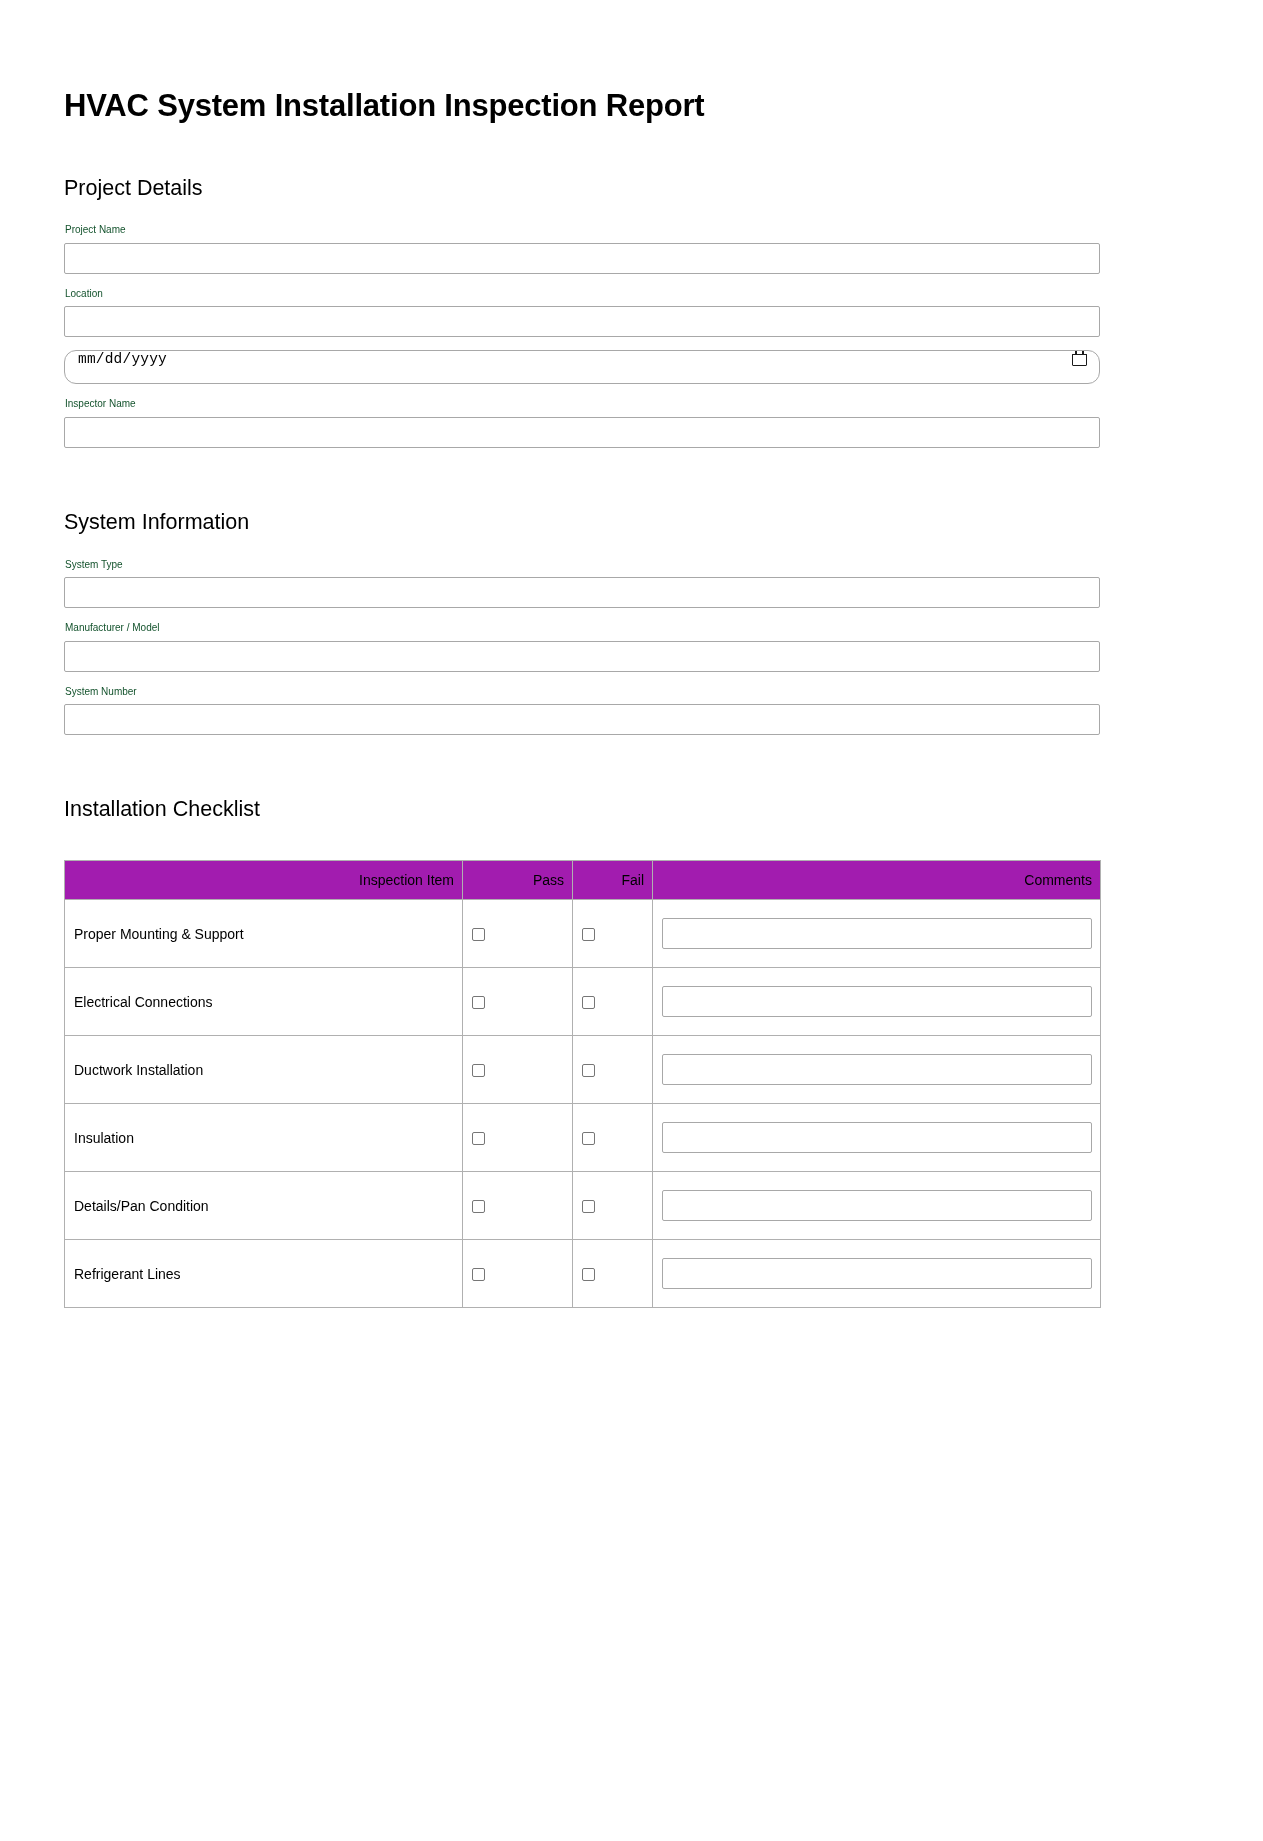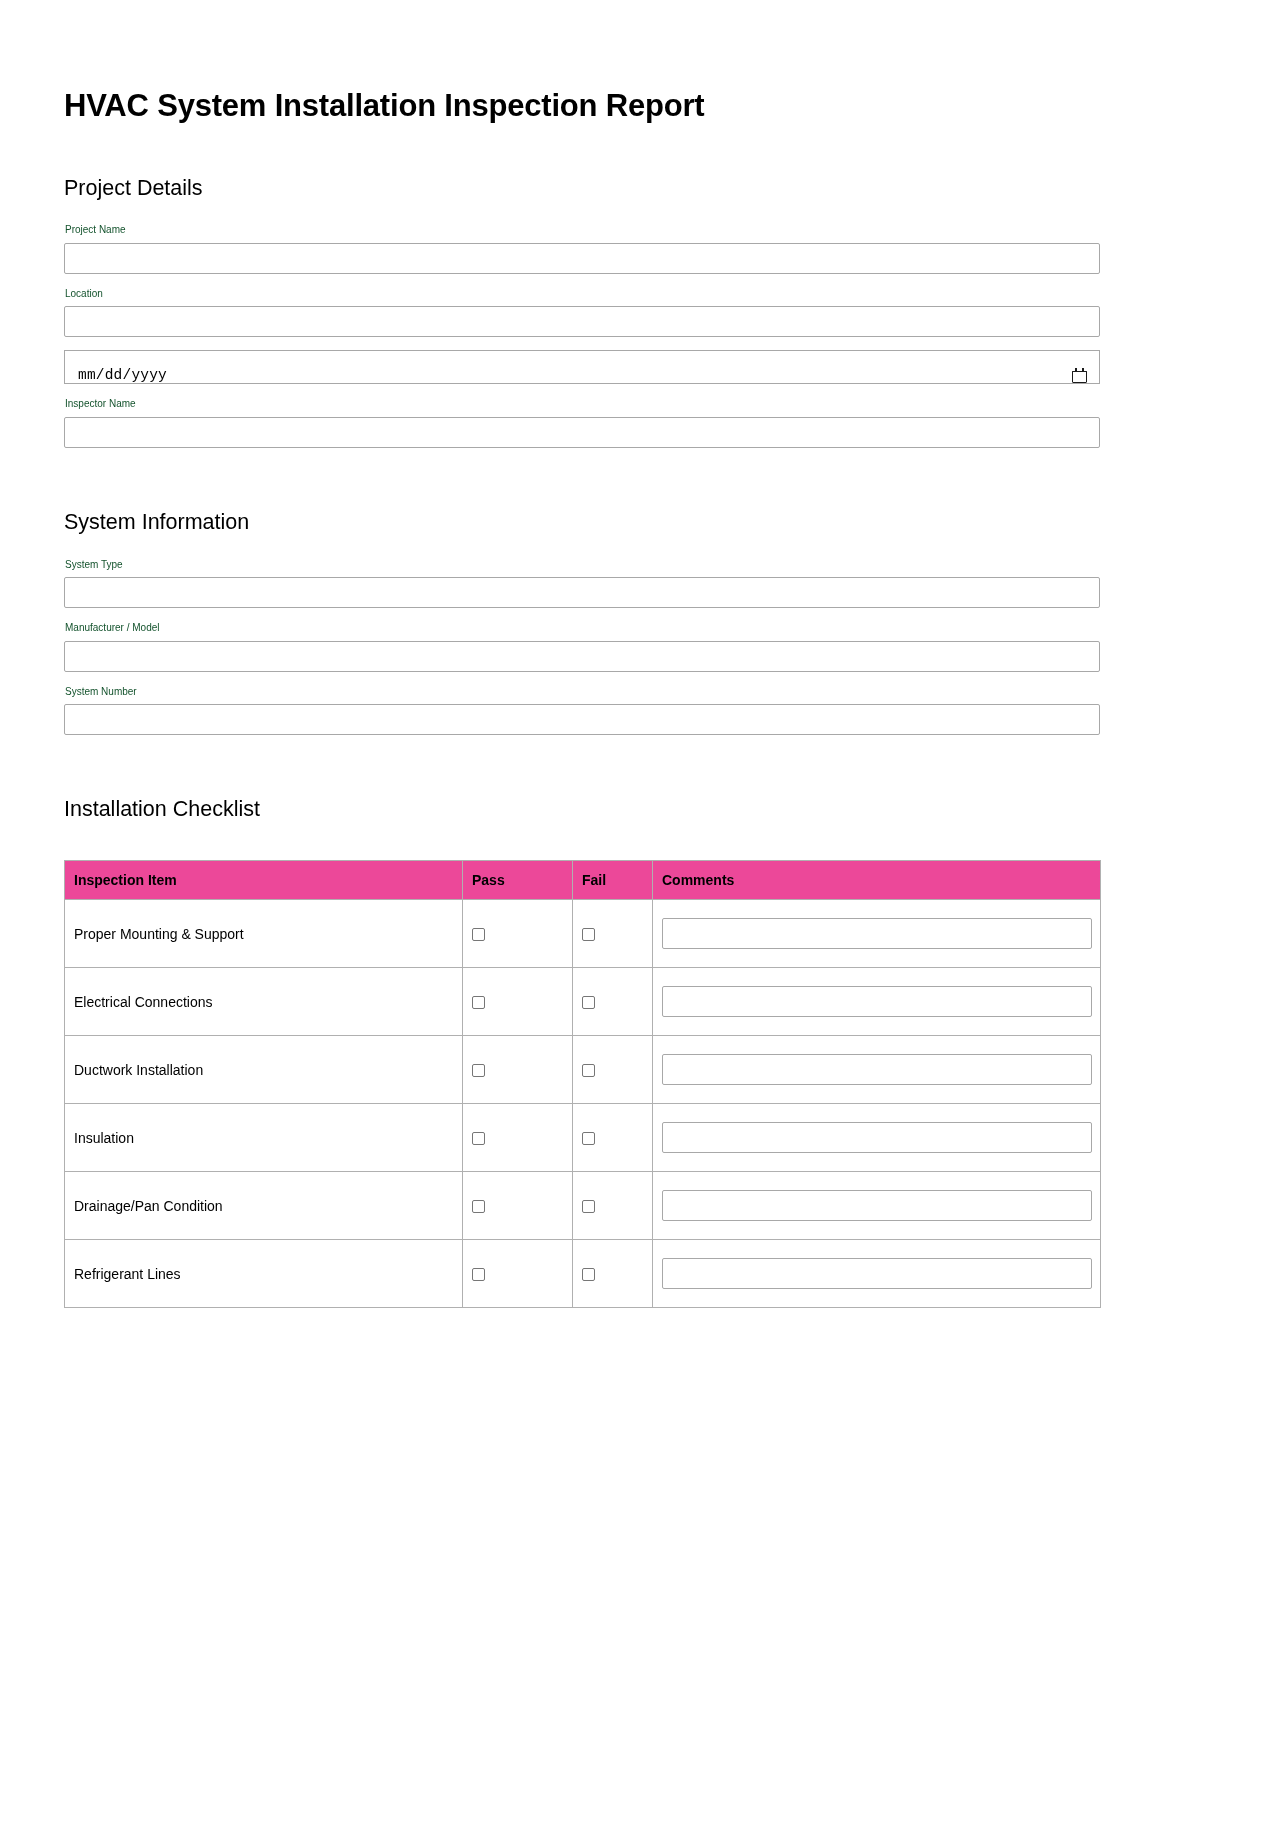--- a/index.html
+++ b/index.html
@@ -73,24 +73,24 @@
     border: 1px solid #a8a8a8;
     border-radius: 2px;
     outline: none;
   }
   .date-input {
     position: relative;
     box-sizing: border-box;
     width: 1036px;
     height: 34px;
     border: 1px solid #a8a8a8;
-    border-radius: 0;
+    border-radius: 12px;
     background: #ffffff;
     display: flex;
-    align-items: flex-end;
+    align-items: flex-start;
     padding: 0 10px 0 13px;
   }
   .date-placeholder {
     font-family: "Liberation Mono", monospace;
     font-size: 14.5px;
     letter-spacing: 0.2px;
     color: #000000;
     flex: 1 1 auto;
   }
   .calendar-icon {
@@ -138,24 +138,25 @@
     border: 1px solid #b0b0b0;
   }
   table.checklist-table th,
   table.checklist-table td {
     border: 1px solid #b0b0b0;
     text-align: left;
     vertical-align: middle;
   }
   table.checklist-table th {
     font-size: 14px;
-    font-weight: bold;
+    font-weight: normal;
     padding: 10px 8px 10px 9px;
-    background: #ec4899;
+    background: #a21caf;
     line-height: 1.3;
+    text-align: right;
   }
   table.checklist-table td {
     font-size: 14px;
     font-weight: normal;
     padding: 11px 8px 11px 9px;
     line-height: 1.3;
     height: 45px;
   }
   col.c-item { width: 398px; }
   col.c-pass { width: 110px; }
@@ -297,21 +298,21 @@
         </tr>
         <tr>
           <td>Insulation</td>
           <td class="cell-check"><span class="checkbox"></span></td>
           <td class="cell-check"><span class="checkbox"></span></td>
           <td class="cell-comments">
             <input class="comment-input" type="text" value="" style="">
           </td>
         </tr>
         <tr>
-          <td>Drainage/Pan Condition</td>
+          <td>Details/Pan Condition</td>
           <td class="cell-check"><span class="checkbox"></span></td>
           <td class="cell-check"><span class="checkbox"></span></td>
           <td class="cell-comments">
             <input class="comment-input" type="text" value="" style="">
           </td>
         </tr>
         <tr>
           <td>Refrigerant Lines</td>
           <td class="cell-check"><span class="checkbox"></span></td>
           <td class="cell-check"><span class="checkbox"></span></td>

